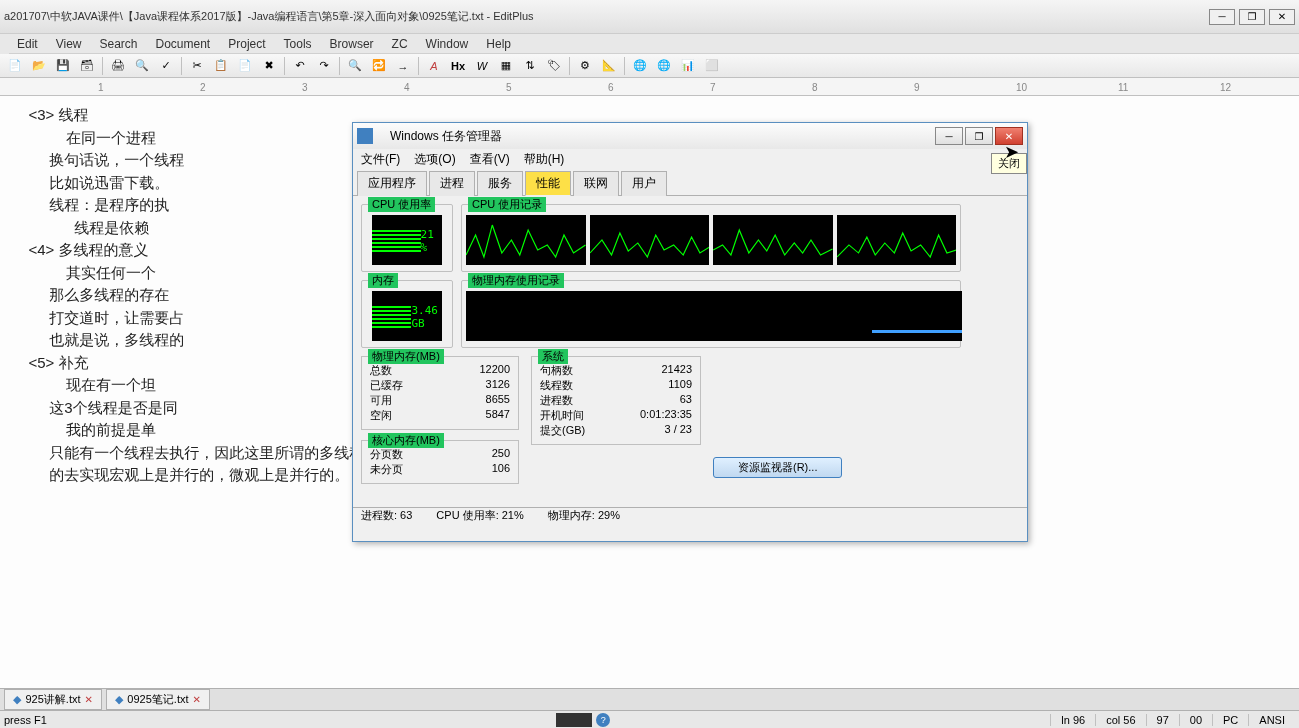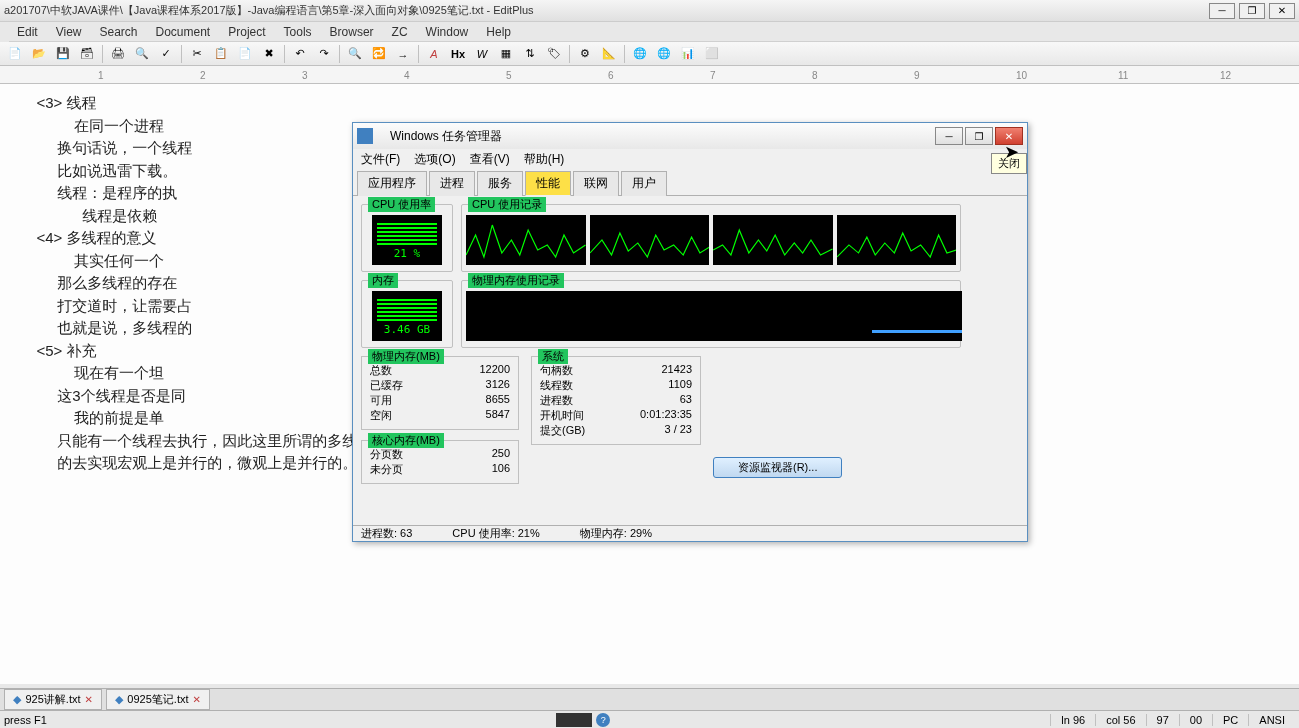--- a/index.html
+++ b/index.html
@@ -1,38 +1,38 @@
 <!DOCTYPE html>
 <html><head>
 <meta charset="utf-8">
 <style>
 * { margin: 0; padding: 0; box-sizing: border-box; font-family: "Microsoft YaHei", Arial, sans-serif; }
 body { background: #e8e8e8; width: 1299px; height: 728px; overflow: hidden; position: relative; }
 
 
-.title-bar { height: 22px; background: linear-gradient(#f5f5f5, #e0e0e0); border-bottom: 1px solid #ccc; display: flex; align-items: center; font-size: 11px; padding: 0 4px; }
+.title-bar { height: 34px; background: linear-gradient(#f5f5f5, #e0e0e0); border-bottom: 1px solid #ccc; display: flex; align-items: center; font-size: 11px; padding: 0 4px; }
 .title-bar .title-text { flex: 1; color: #333; }
 .window-controls { display: flex; gap: 4px; }
 .win-btn { width: 26px; height: 16px; border: 1px solid #888; background: #f0f0f0; font-size: 10px; display: flex; align-items: center; justify-content: center; }
 
 
 .menu-bar { height: 20px; background: #e8e8e8; display: flex; align-items: center; font-size: 12px; padding: 0 8px; gap: 18px; border-bottom: 1px solid #d0d0d0; margin-left: 9px; }
 .menu-item { color: #333; cursor: pointer; }
 
 
 .toolbar { height: 24px; background: linear-gradient(#f8f8f8, #e8e8e8); border-bottom: 1px solid #c0c0c0; display: flex; align-items: center; padding: 0 4px; gap: 2px; }
 .tool-btn { width: 22px; height: 20px; border: 1px solid transparent; display: flex; align-items: center; justify-content: center; font-size: 11px; }
 .tool-sep { width: 1px; height: 18px; background: #c0c0c0; margin: 0 2px; }
 
 
 .ruler { height: 18px; background: #f5f5f5; border-bottom: 1px solid #c0c0c0; font-size: 10px; position: relative; overflow: hidden; }
 .ruler-mark { position: absolute; bottom: 2px; color: #888; }
 
 
-.editor-area { background: #fdfdfd; height: 600px; padding: 8px 24px; font-family: "SimSun", monospace; font-size: 15px; line-height: 1.5; color: #222; position: relative; }
+.editor-area { background: #fdfdfd; height: 600px; padding: 8px 16px; font-family: "SimSun", monospace; font-size: 15px; line-height: 1.5; color: #222; position: relative; }
 .editor-line { white-space: pre; }
 
 
 .tab-bar { position: absolute; bottom: 18px; left: 0; right: 0; height: 22px; background: #e0e0e0; display: flex; align-items: center; padding: 0 4px; font-size: 11px; border-top: 1px solid #b0b0b0; }
 .file-tab { padding: 2px 8px; background: #f0f0f0; border: 1px solid #b0b0b0; margin-right: 4px; display: flex; align-items: center; gap: 4px; }
 .tab-close { color: #c04040; font-size: 10px; }
 
 
 .status-bar { position: absolute; bottom: 0; left: 0; right: 0; height: 18px; background: #e8e8e8; border-top: 1px solid #b0b0b0; display: flex; align-items: center; font-size: 11px; padding: 0 4px; }
 .status-cell { border-left: 1px solid #c0c0c0; padding: 0 10px; text-align: center; }
@@ -54,36 +54,36 @@
 .tm-tab.active { background: #fde047; border-bottom: 1px solid #f0f0f0; }
 
 .tm-body { padding: 8px; font-size: 11px; }
 .tm-row { display: flex; gap: 8px; margin-bottom: 8px; }
 .tm-group { border: 1px solid #c0c0c0; border-radius: 2px; padding: 4px; position: relative; }
 .tm-group-title { position: absolute; top: -8px; left: 6px; background: #22c55e; padding: 0 4px; font-size: 11px; }
 .cpu-gauge { width: 92px; height: 68px; }
 .cpu-hist { width: 500px; height: 68px; }
 .mem-gauge { width: 92px; height: 68px; }
 .mem-hist { width: 500px; height: 68px; }
-.gauge-box { width: 70px; height: 50px; background: black; margin: 6px auto 2px; display: flex; flex-direction: column; align-items: center; justify-content: center; }
+.gauge-box { width: 70px; height: 50px; background: black; margin: 6px auto 2px; display: flex; align-items: center; justify-content: center; }
 .gauge-bars { width: 60px; height: 24px; background: repeating-linear-gradient(0deg, #00ff00 0 2px, transparent 2px 4px); }
 .gauge-text { color: #00ff00; font-family: monospace; font-size: 11px; margin-top: 2px; }
 .hist-row { display: flex; gap: 4px; padding: 6px 0 2px; }
 .hist-graph { flex: 1; height: 50px; background: black; position: relative; }
 .mem-hist-graph { width: 496px; height: 50px; background: black; position: relative; margin: 6px 0 2px; }
 .mem-line-right { position: absolute; right: 0; bottom: 8px; width: 90px; height: 3px; background: #40a0ff; }
 
 .tm-info-row { display: flex; gap: 12px; margin-top: 4px; }
 .tm-info-box { border: 1px solid #c0c0c0; padding: 6px 8px; font-size: 11px; position: relative; }
 .tm-info-box .tm-group-title { top: -8px; }
 .tm-info-line { display: flex; justify-content: space-between; min-width: 140px; }
 
 .tm-res-btn { padding: 2px 24px; border: 1px solid #4080c0; background: linear-gradient(#e0f0ff, #c0d8f0); border-radius: 3px; font-size: 11px; cursor: pointer; }
 
-.tm-status { position: absolute; bottom: 0; left: 0; right: 0; height: 16px; border-top: 1px solid #b0b0b0; display: flex; align-items: flex-start; font-size: 11px; padding: 0 8px; gap: 40px; }
+.tm-status { position: absolute; bottom: 0; left: 0; right: 0; height: 34px; border-top: 1px solid #b0b0b0; display: flex; align-items: flex-start; font-size: 11px; padding: 0 8px; gap: 24px; }
 svg.cpu-path { position: absolute; inset: 0; width: 100%; height: 100%; }
 </style>
 </head>
 <body>
 
 <div class="title-bar">
   <span class="title-text">a201707\中软JAVA课件\【Java课程体系2017版】-Java编程语言\第5章-深入面向对象\0925笔记.txt - EditPlus</span>
   <div class="window-controls">
     <div class="win-btn">─</div>
     <div class="win-btn">❐</div>

